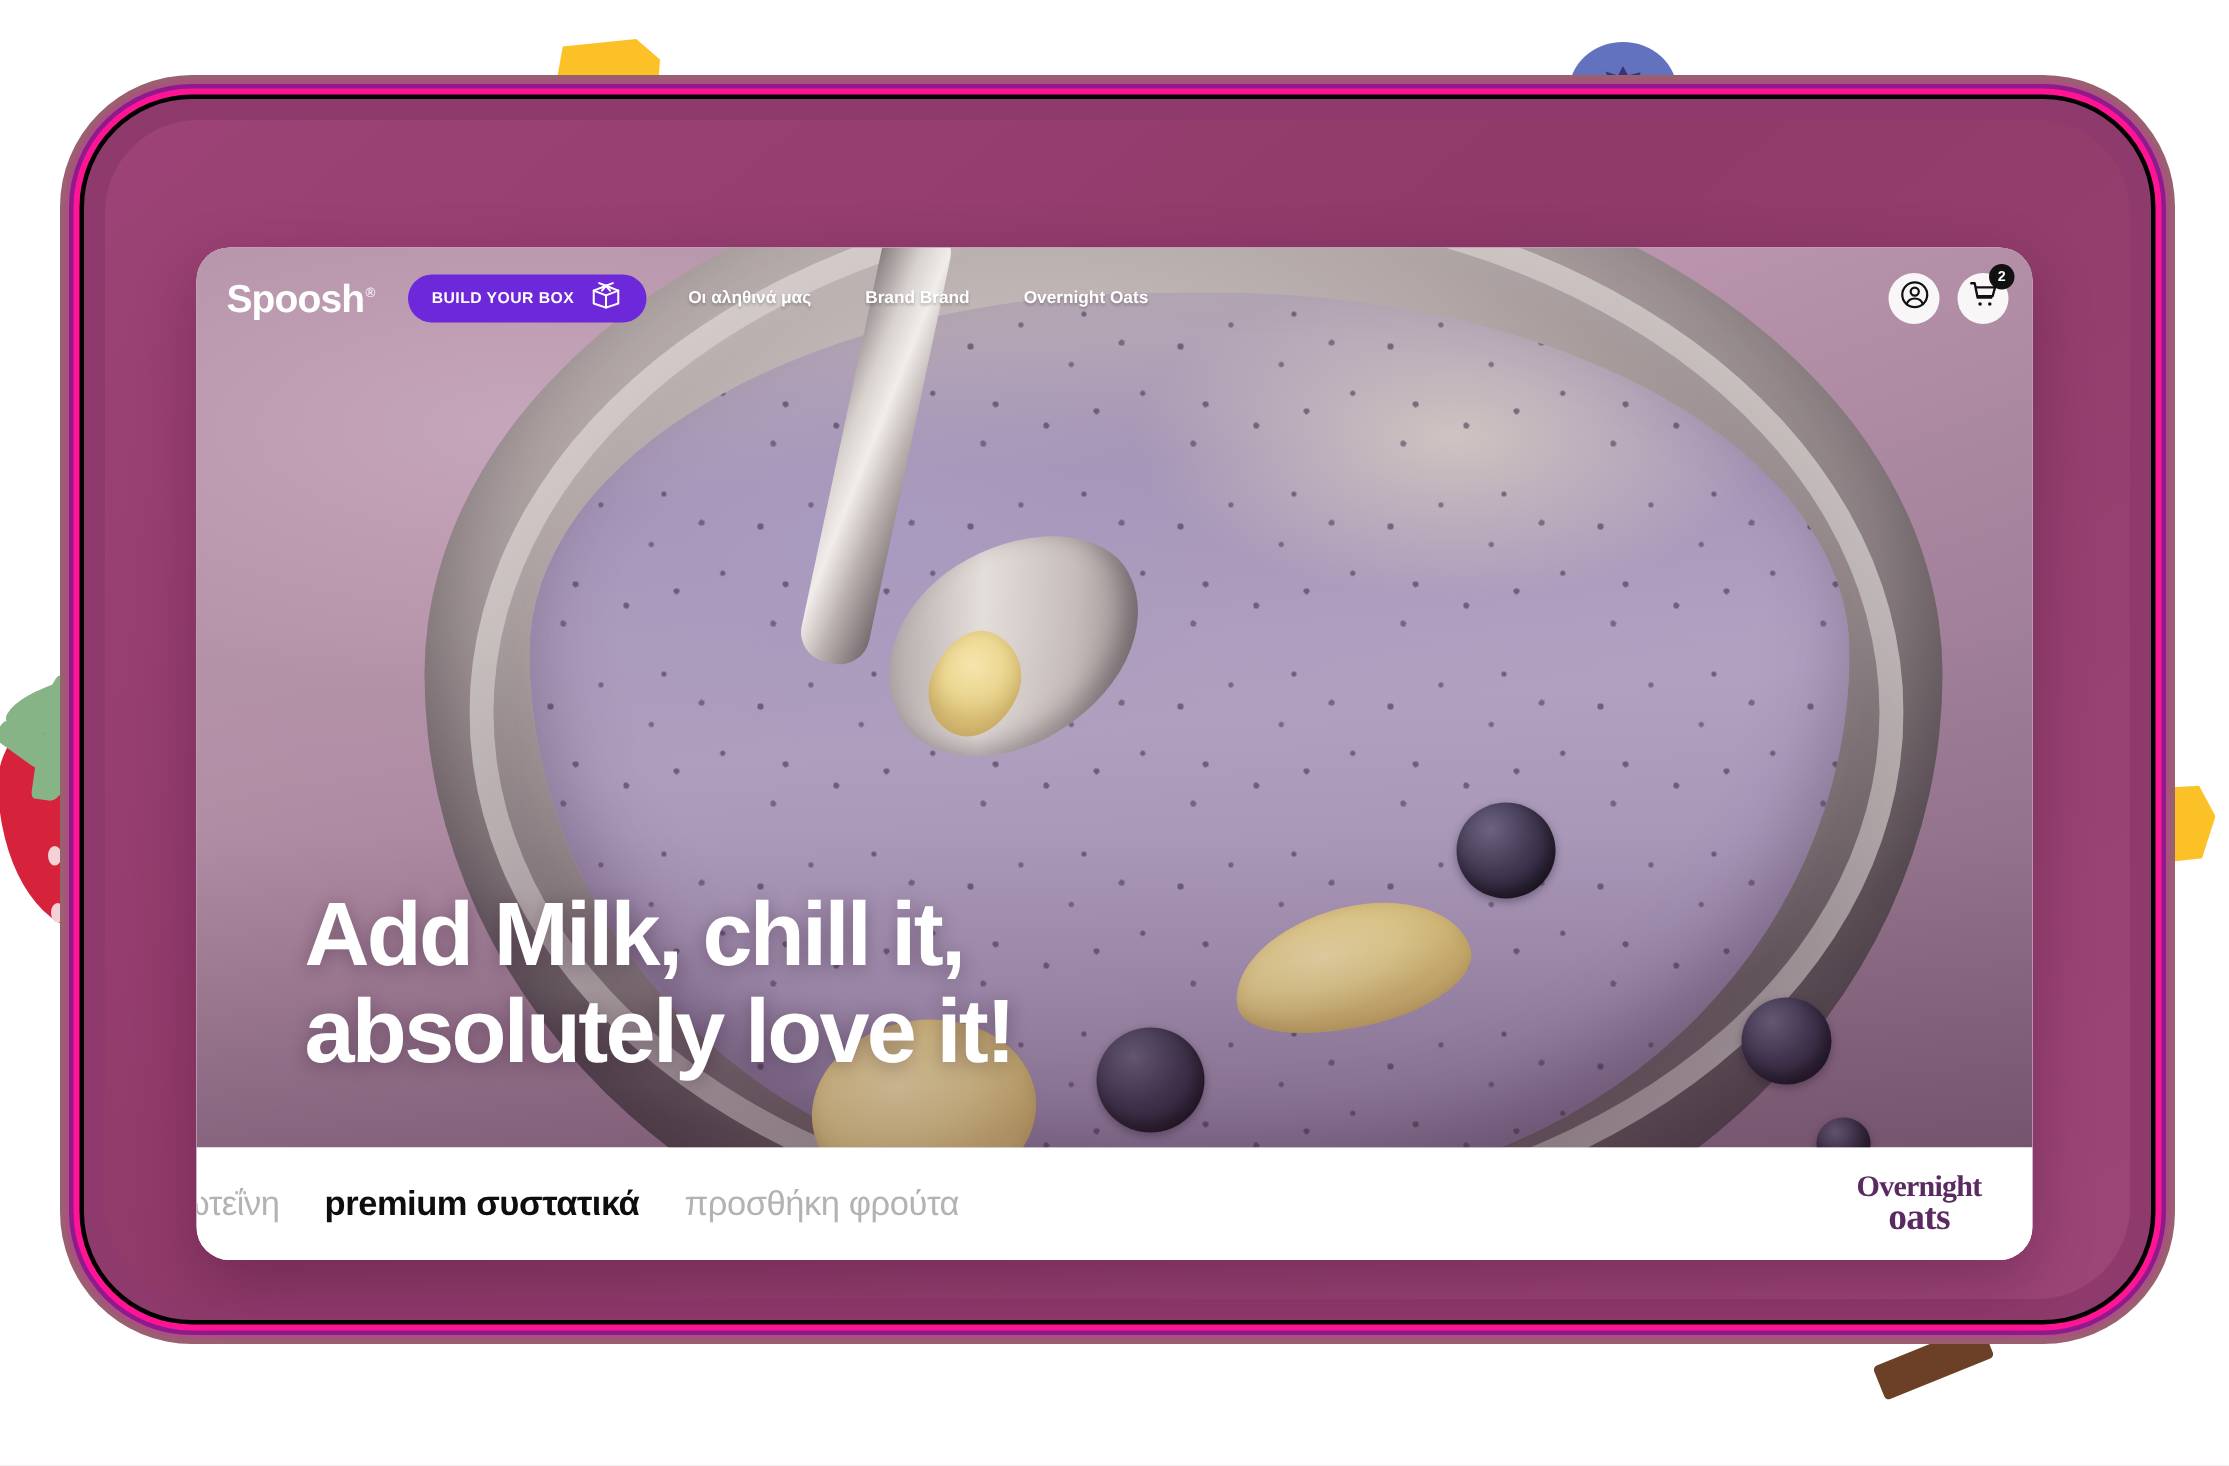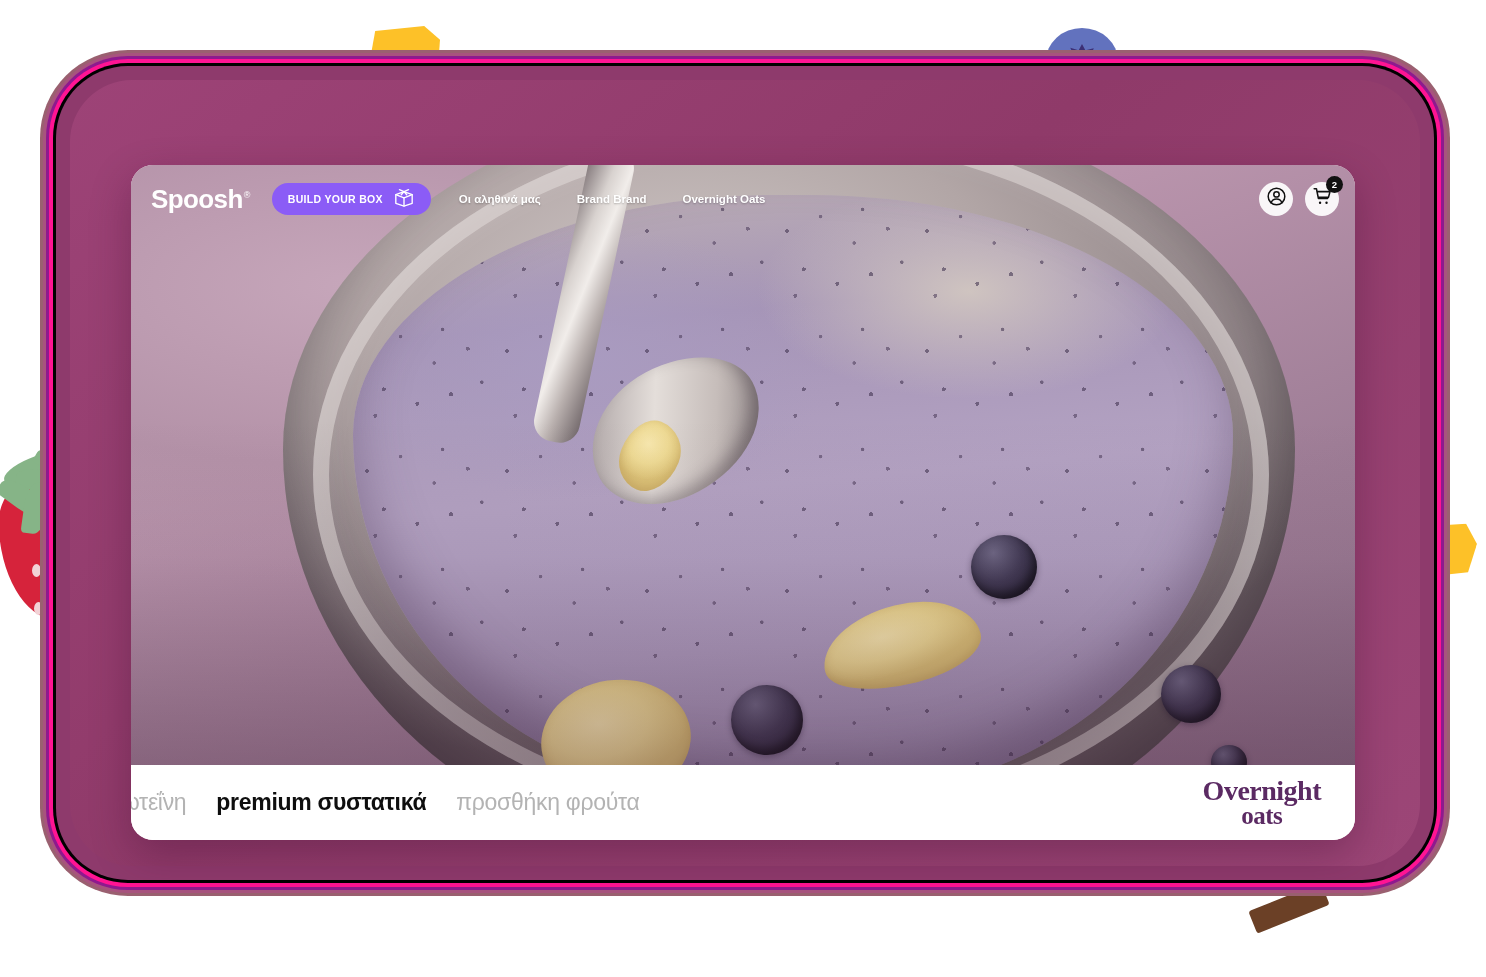--- a/index.html
+++ b/index.html
@@ -300,21 +300,21 @@
     font-size: 9px;
     vertical-align: super;
     font-weight: 400;
     margin-left: 1px;
   }
 
   #build-btn {
     display: flex;
     align-items: center;
     gap: 10px;
-    background: #8b5cf6;
+    background: #6d28d9;
     border: none;
     border-radius: 30px;
     height: 32px;
     padding: 0 16px;
     cursor: pointer;
     margin-right: 28px;
   }
   #build-btn .label {
     color: #ffffff;
     font-size: 10.5px;
@@ -400,21 +400,21 @@
   .feature.dark { color: #0E0E0E; font-weight: 700; }
 
   #oats-logo {
     margin-right: 34px;
     text-align: center;
     font-family: "Liberation Serif", serif;
     color: #5B2A63;
     line-height: 0.92;
     flex-shrink: 0;
   }
-  #oats-logo .line1 { font-size: 28px; font-weight: 700; letter-spacing: -0.5px; }
+  #oats-logo .line1 { font-size: 20px; font-weight: 700; letter-spacing: -0.5px; }
   #oats-logo .line2 { font-size: 25px; font-weight: 700; letter-spacing: -0.5px; }
 </style>
 </head>
 <body>
 
 <div id="stage">
 
   <div class="cube deco" id="cube-top">
     <div class="top"></div>
     <div class="side"></div>
@@ -524,20 +524,24 @@
                 <circle cx="9.2" cy="19.1" r="1.35" fill="#111111" stroke="none"></circle>
                 <circle cx="16.6" cy="19.1" r="1.35" fill="#111111" stroke="none"></circle>
               </svg>
             </span>
           </div>
           <div id="cart-badge">2</div>
         </div>
 
       </div>
 
+      <h1 id="headline">
+        <span class="l1">Add Milk, chill it,</span>
+        <span class="l2">absolutely love it!</span>
+      </h1>
     </div>
 
     <div id="strip">
       <div id="strip-items">
         <span class="feature dim">ρωτεΐνη</span>
         <span class="feature dark">premium συστατικά</span>
         <span class="feature dim">προσθήκη φρούτα</span>
       </div>
       <div id="oats-logo">
         <div class="line1">Overnight</div>

